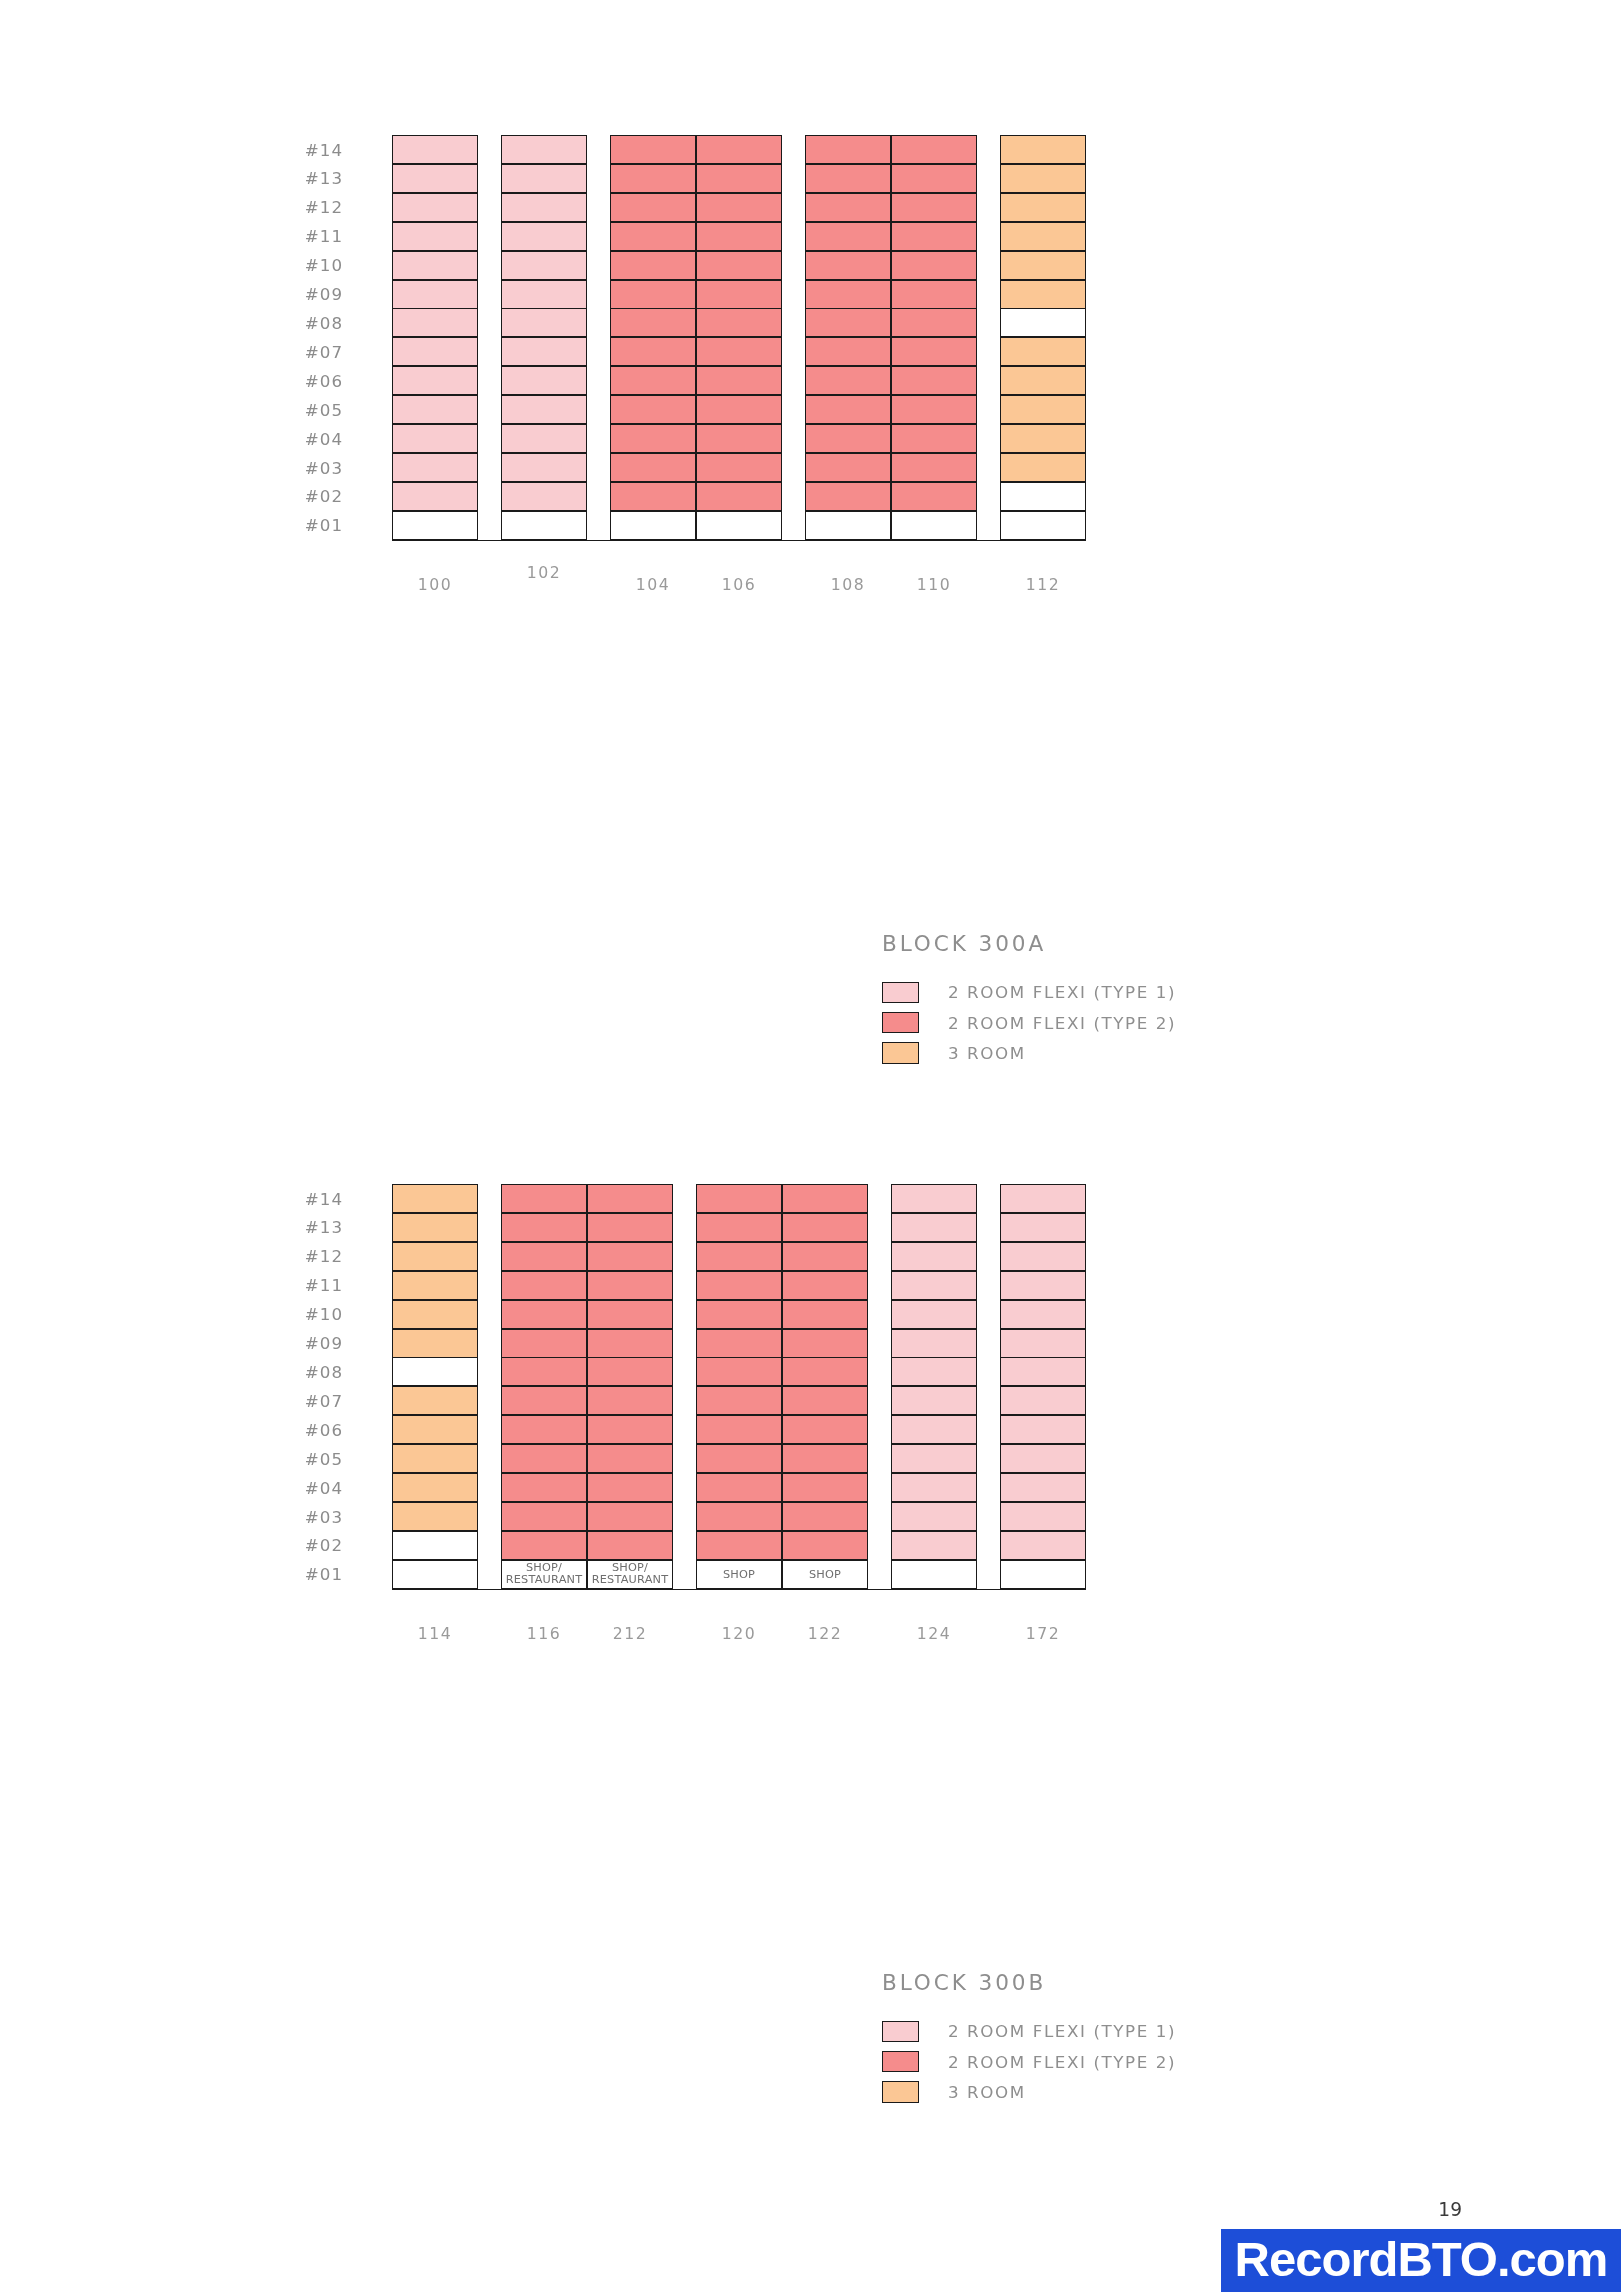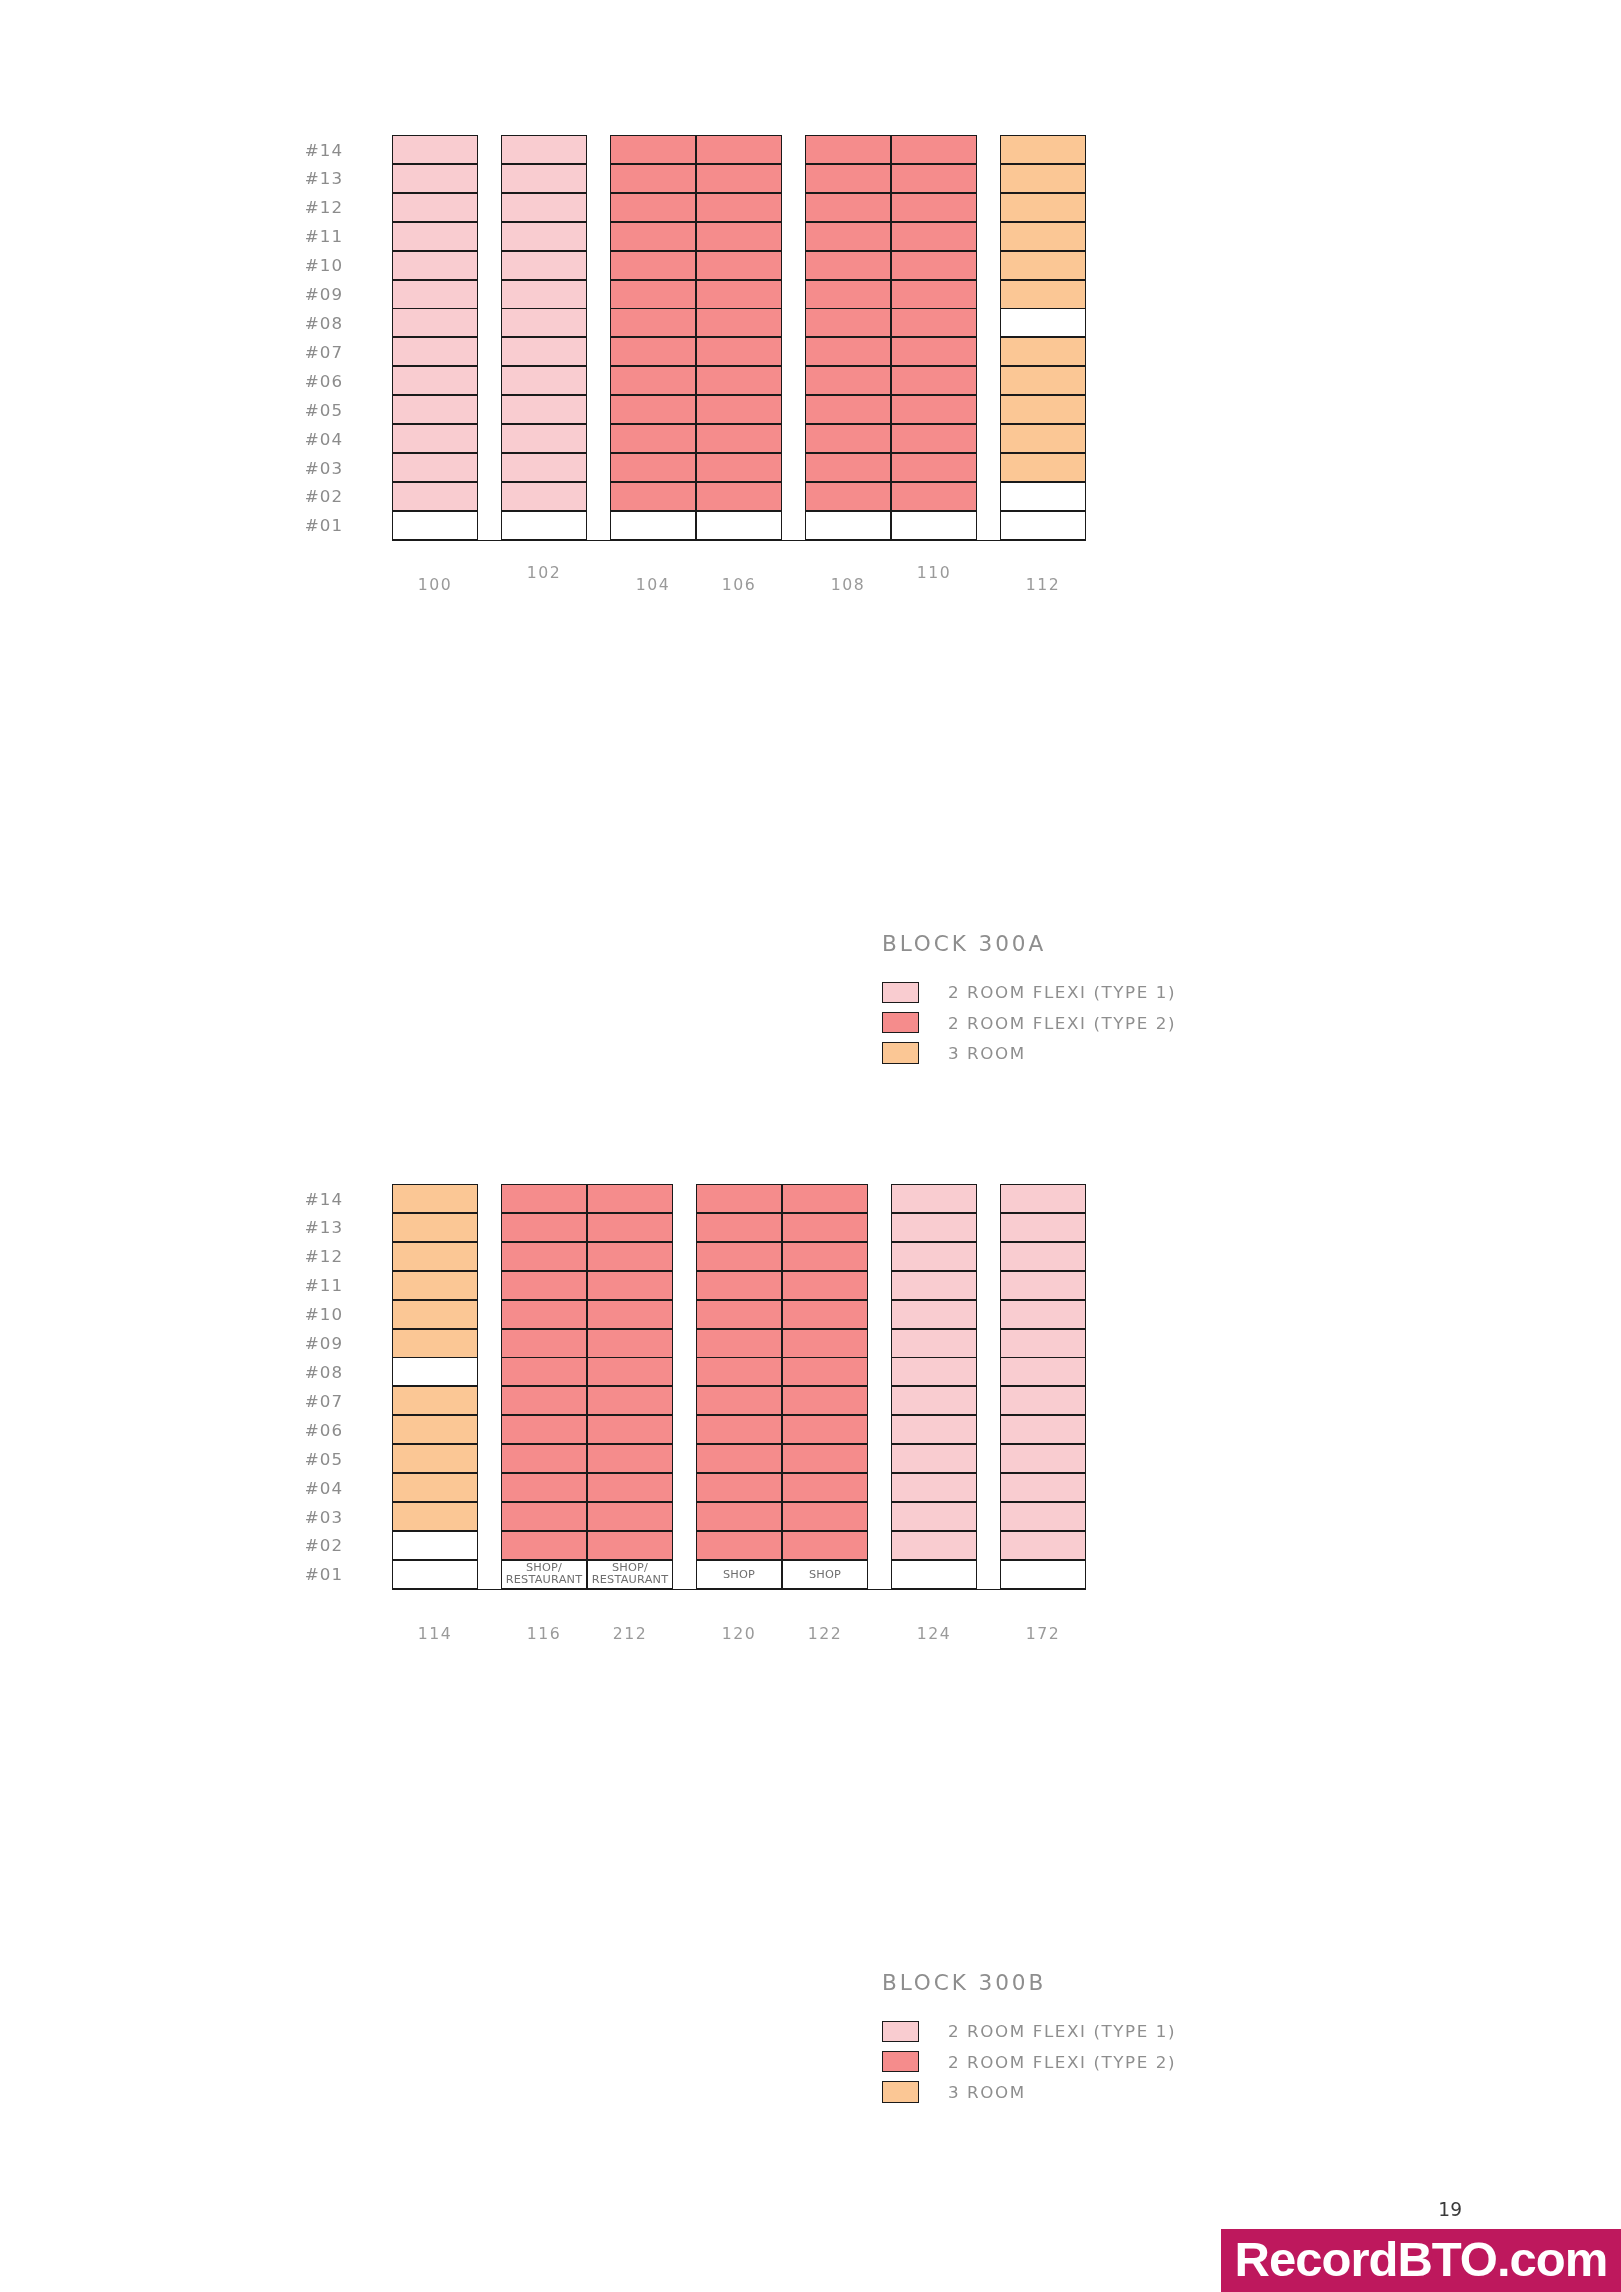--- a/index.html
+++ b/index.html
@@ -123,21 +123,21 @@
     right: 159px;
     top: 2199px;
     font-size: 18.6px;
     color: #3a3a3a;
     font-family: "DejaVu Sans", sans-serif;
   }
   .watermark {
     position: absolute;
     right: 0px;
     bottom: 0px;
-    background: #be185d;
+    background: #1d4ed8;
     color: #ffffff;
     font-family: "Liberation Sans", sans-serif;
     font-weight: bold;
     font-size: 49px;
     letter-spacing: -1px;
     padding: 5.9px 13.7px 8.8px 13.7px;
     line-height: 1;
   }
 </style>
 </head>
@@ -255,21 +255,21 @@
         <div class="cell" title="110 #09" style="top: 145px; height: 29px; background: rgb(245, 140, 140);"></div>
         <div class="cell" title="110 #08" style="top: 173px; height: 29px; background: rgb(245, 140, 140);"></div>
         <div class="cell" title="110 #07" style="top: 202px; height: 29px; background: rgb(245, 140, 140);"></div>
         <div class="cell" title="110 #06" style="top: 231px; height: 29px; background: rgb(245, 140, 140);"></div>
         <div class="cell" title="110 #05" style="top: 260px; height: 29px; background: rgb(245, 140, 140);"></div>
         <div class="cell" title="110 #04" style="top: 289px; height: 29px; background: rgb(245, 140, 140);"></div>
         <div class="cell" title="110 #03" style="top: 318px; height: 29px; background: rgb(245, 140, 140);"></div>
         <div class="cell" title="110 #02" style="top: 347px; height: 29px; background: rgb(245, 140, 140);"></div>
         <div class="cell" title="110 #01" style="top: 376px; height: 29px; background: rgb(255, 255, 255);"></div>
       </div>
-      <div class="unit-label" style="left: 934px; top: 428px;">110</div>
+      <div class="unit-label" style="left: 934px; top: 440px;">110</div>
       <div class="stack" style="left: 1000px; width: 86px; height: 405px;">
         <div class="cell" title="112 #14" style="top: 0px; height: 29px; background: rgb(251, 199, 149);"></div>
         <div class="cell" title="112 #13" style="top: 29px; height: 29px; background: rgb(251, 199, 149);"></div>
         <div class="cell" title="112 #12" style="top: 58px; height: 29px; background: rgb(251, 199, 149);"></div>
         <div class="cell" title="112 #11" style="top: 87px; height: 29px; background: rgb(251, 199, 149);"></div>
         <div class="cell" title="112 #10" style="top: 116px; height: 29px; background: rgb(251, 199, 149);"></div>
         <div class="cell" title="112 #09" style="top: 145px; height: 29px; background: rgb(251, 199, 149);"></div>
         <div class="cell" title="112 #08" style="top: 173px; height: 29px; background: rgb(255, 255, 255);"></div>
         <div class="cell" title="112 #07" style="top: 202px; height: 29px; background: rgb(251, 199, 149);"></div>
         <div class="cell" title="112 #06" style="top: 231px; height: 29px; background: rgb(251, 199, 149);"></div>

